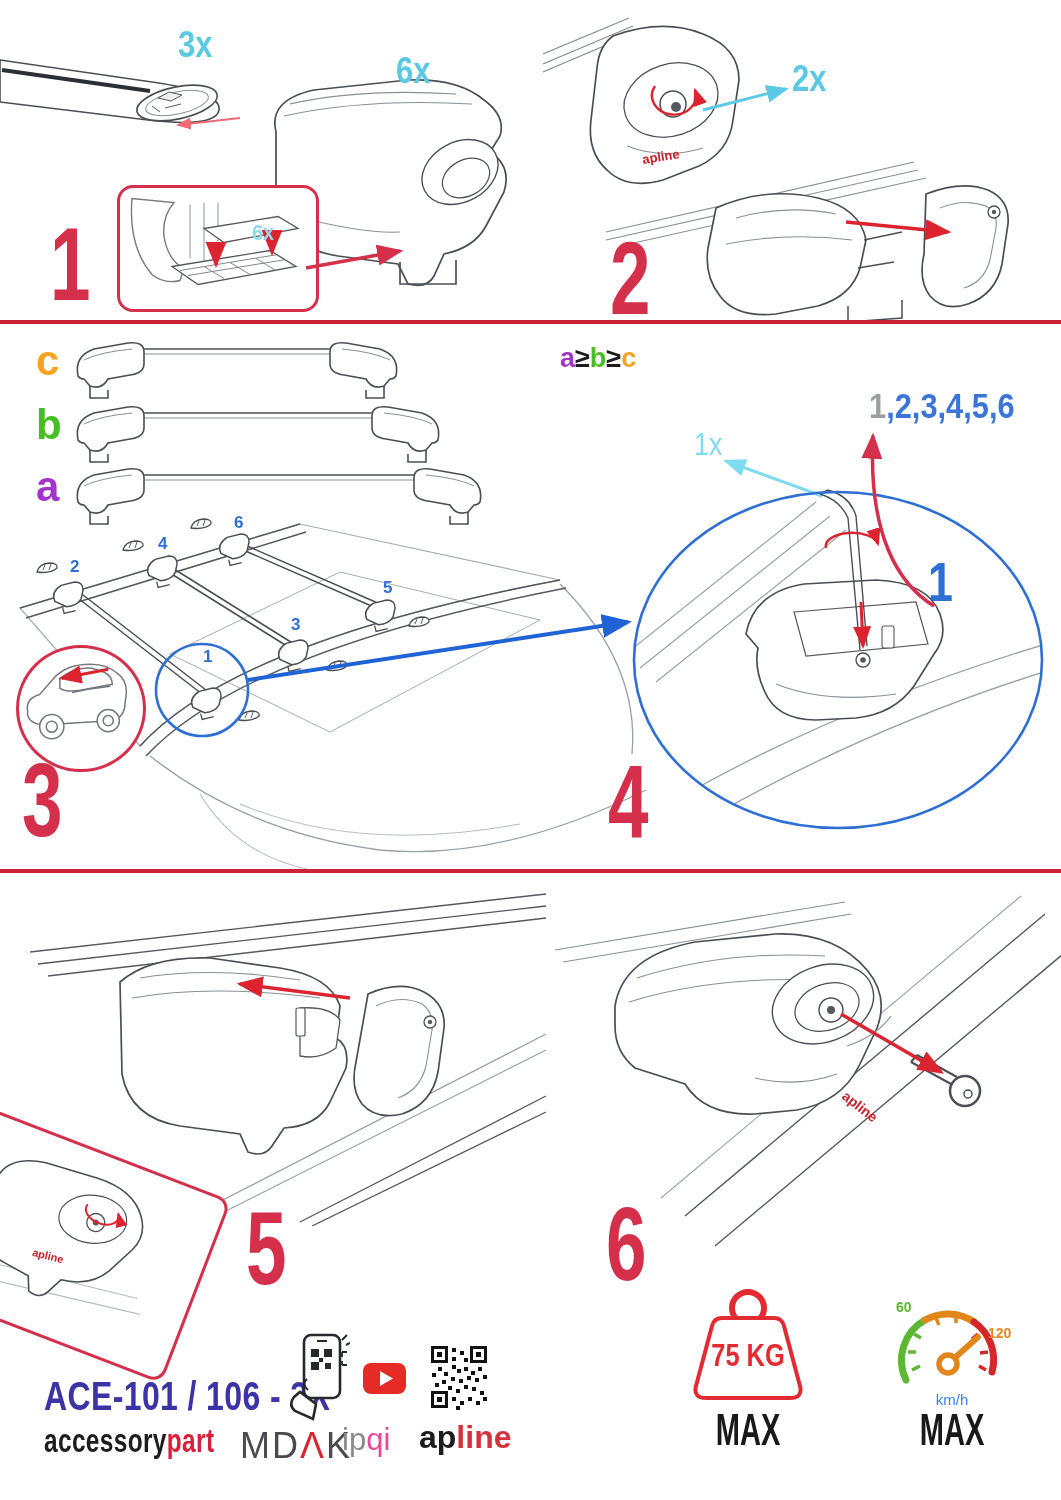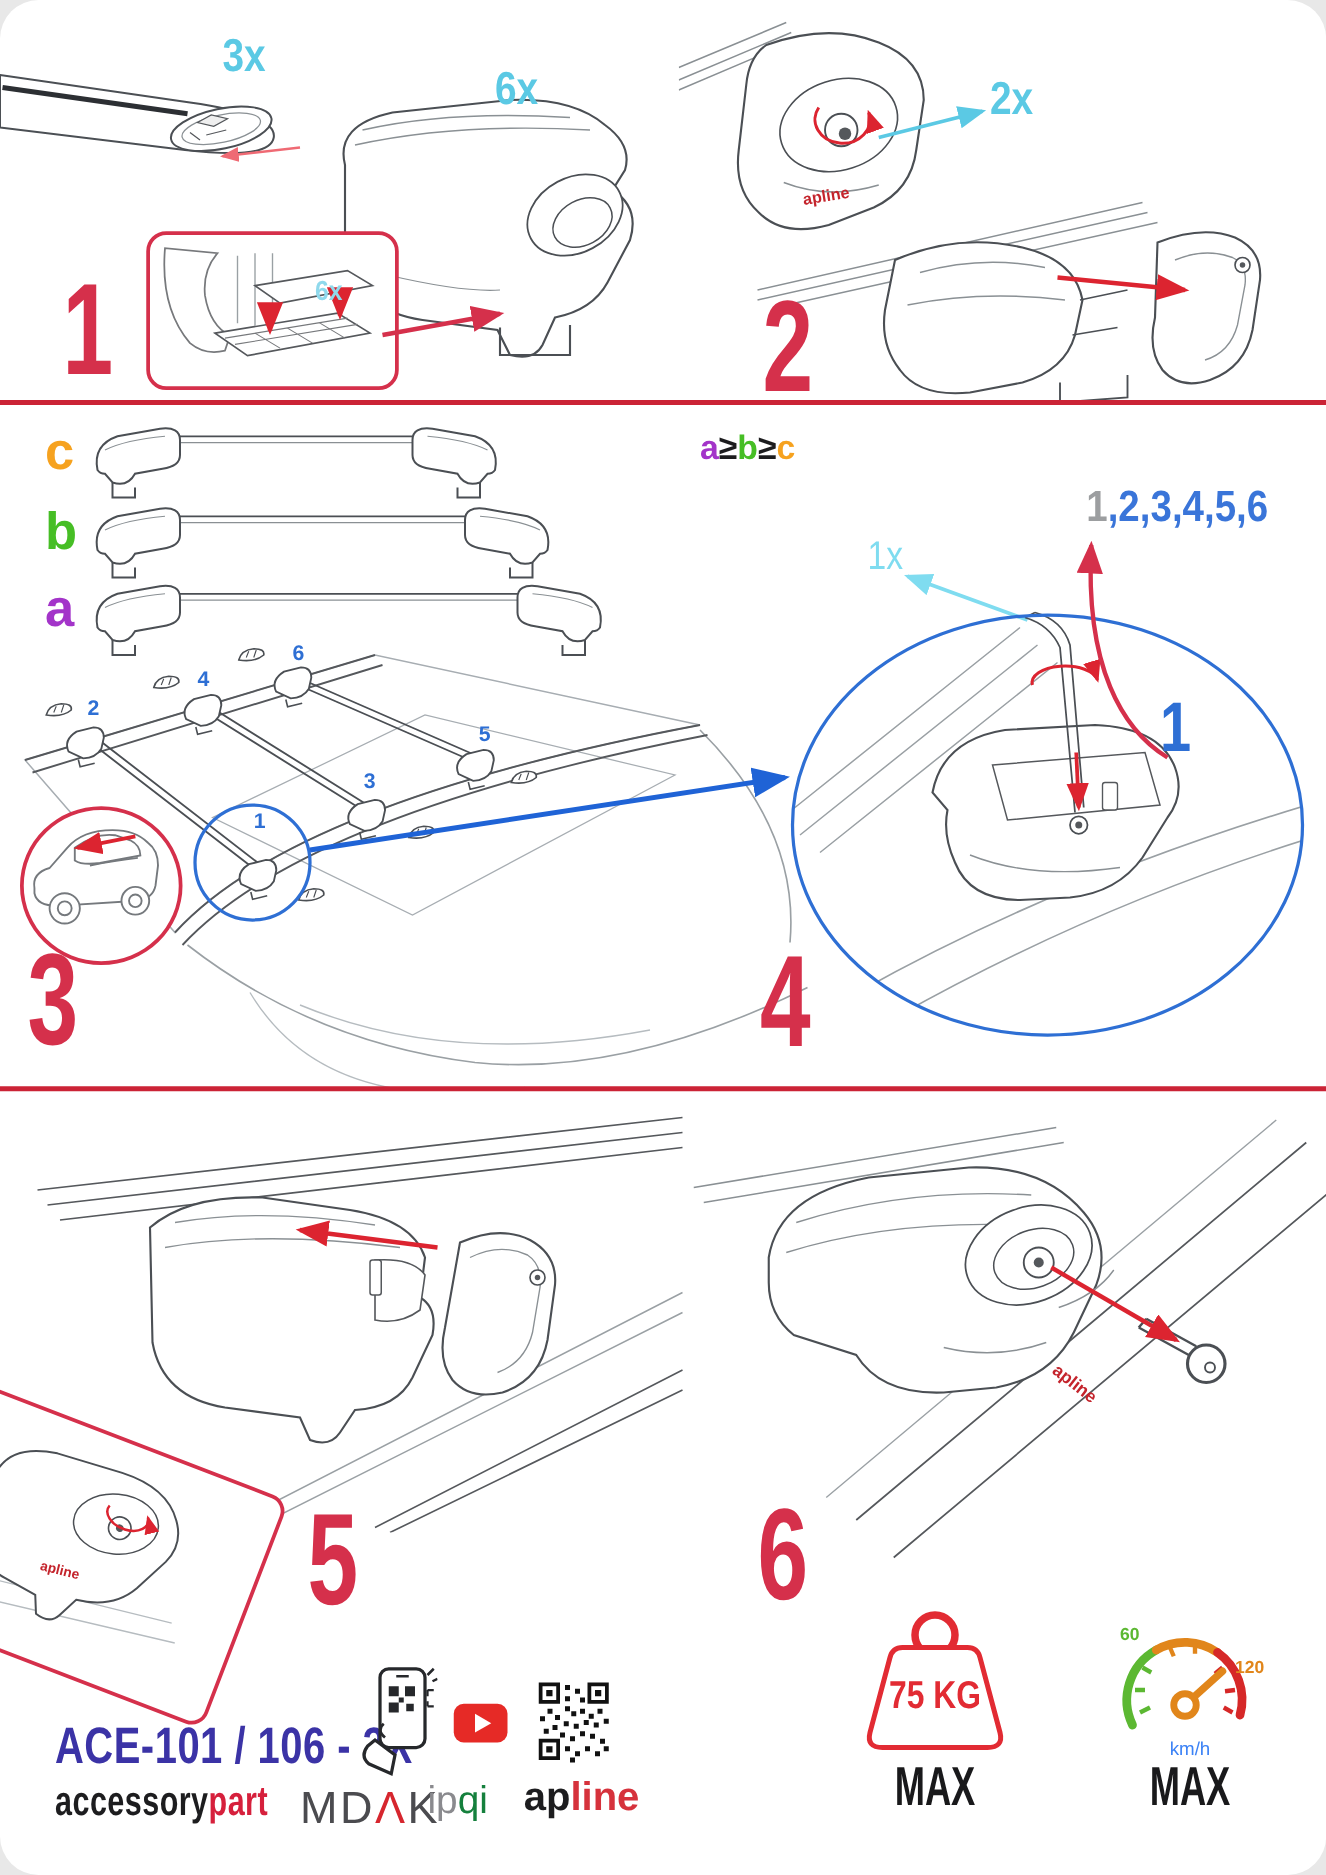--- a/index.html
+++ b/index.html
@@ -1,17 +1,17 @@
 <!DOCTYPE html>
 <html><head>
 <meta charset="utf-8">
 <style>
   html,body{margin:0;padding:0;background:#e8e8e8;}
   .page{position:relative;width:1061px;height:1500px;background:#ffffff;overflow:hidden;
-        font-family:"Liberation Sans",sans-serif;border-radius:31px;}
+        font-family:"Liberation Sans",sans-serif;}
   .abs{position:absolute;}
   .stepnum{color:#D5304B;font-weight:700;font-size:104px;line-height:0.82;
            transform:scaleX(0.70);transform-origin:left top;letter-spacing:-3px;white-space:nowrap;}
   .qty{color:#5BC9E4;font-weight:700;font-size:37px;line-height:1;
        transform:scaleX(0.84);transform-origin:left top;}
   .qty-small{color:#8FD9EC;font-weight:700;font-size:22px;line-height:1;
        transform:scaleX(0.9);transform-origin:left top;}
   .qty-light{color:#7FDCF0;font-weight:400;font-size:32px;line-height:1;
        transform:scaleX(0.84);transform-origin:left top;}
   .barlabel{font-size:42px;font-weight:700;line-height:1;}
@@ -27,21 +27,21 @@
   .inset5{position:absolute;border:3px solid #D5304B;border-radius:14px;background:#fff;
           transform:rotate(21deg);transform-origin:center center;}
   .model{font-size:41px;font-weight:700;color:#3B33A6;line-height:1;white-space:nowrap;
          transform:scaleX(0.78);transform-origin:left top;letter-spacing:0.5px;}
   .brandline{font-size:33px;font-weight:700;line-height:1;white-space:nowrap;
          transform:scaleX(0.74);transform-origin:left top;letter-spacing:0.5px;}
   .ink{color:#1D1D1F;} .red-t{color:#D6203C;}
   .mdak{font-size:36px;font-weight:400;color:#4B4B4F;letter-spacing:2px;line-height:1;white-space:nowrap;}
   .mdak .lam{color:#D6262E;}
   .ipqi{font-size:31px;font-weight:500;line-height:1;white-space:nowrap;}
-  .ipqi .ip{color:#8A8A8E;margin-top:24px;} .ipqi .qi{color:#15803d;margin-top:32px;}
+  .ipqi .ip{color:#8A8A8E;margin-top:24px;} .ipqi .qi{color:#ec4899;margin-top:32px;}
   .aplinef{font-size:32px;font-weight:600;line-height:1;white-space:nowrap;}
   .aplinef .ap{color:#1D1D1F;} .aplinef .li{color:#D6323C;}
   .kgval{font-size:31px;font-weight:700;color:#E22B33;text-align:center;line-height:1;
          transform:scaleX(0.82);transform-origin:center top;}
   .maxlabel{font-size:44px;font-weight:600;color:#19191B;text-align:center;line-height:1;
          transform:scaleX(0.66);transform-origin:center top;}
   .s60{font-size:14px;font-weight:700;color:#5CB832;line-height:1;}
   .s120{font-size:14px;font-weight:700;color:#E1861B;line-height:1;}
   .kmh{font-size:15px;font-weight:400;color:#3b82f6;text-align:center;line-height:1;}
   svg{display:block;}

